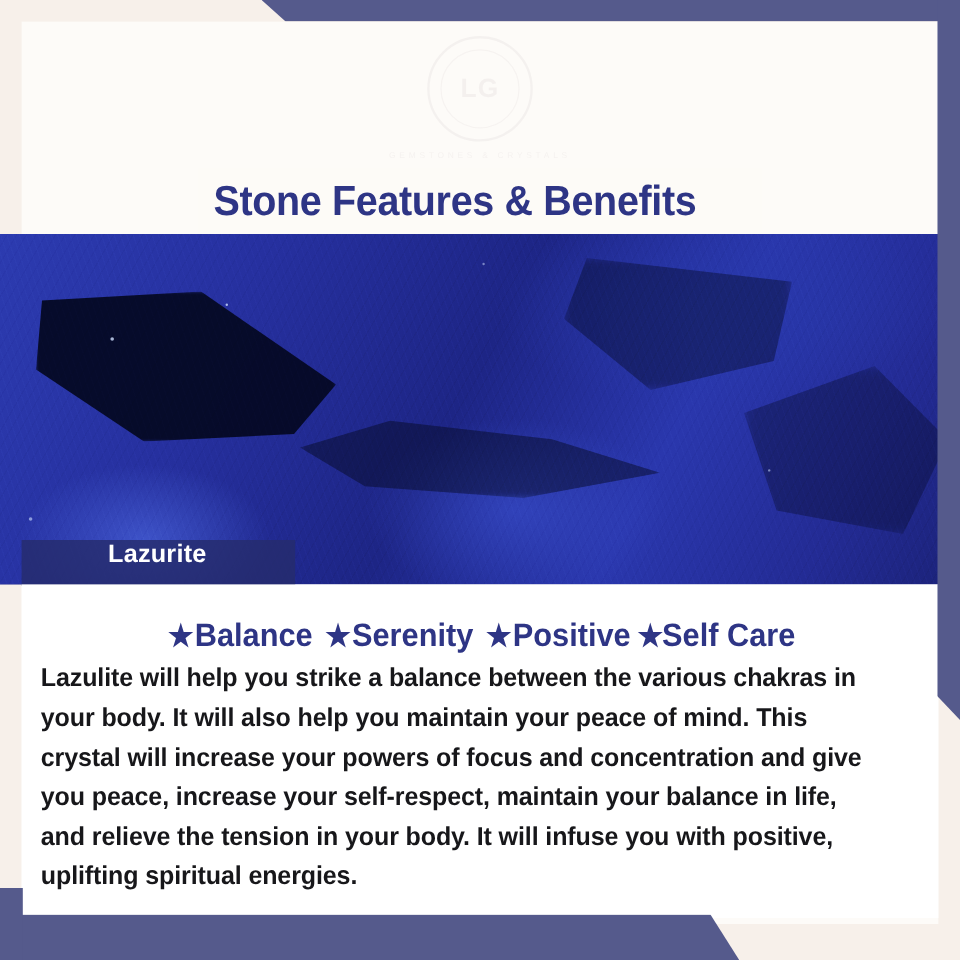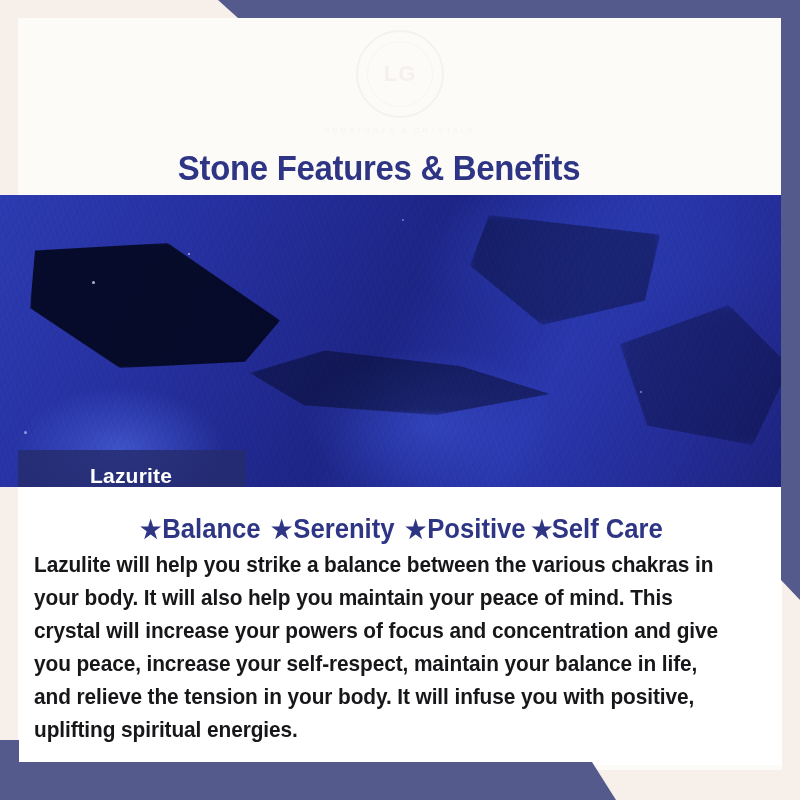--- a/index.html
+++ b/index.html
@@ -133,21 +133,21 @@
       repeating-linear-gradient(72deg, rgba(255,255,255,.045) 0 1px, rgba(0,0,0,0) 1px 5px),
       repeating-linear-gradient(-60deg, rgba(0,0,0,.05) 0 1px, rgba(0,0,0,0) 1px 7px);
     mix-blend-mode:overlay;
   }
   .spec{position:absolute;background:#cfe0ff;border-radius:50%;opacity:.8;}
 
   
   .stone-label{
     position:absolute;left:18px;top:450px;width:228px;height:38px;
     background:rgba(38,44,108,.82);
-    display:flex;align-items:flex-end;
+    display:flex;align-items:flex-start;
   }
   .stone-label-text{
     margin-left:72px;
     color:#ffffff;
     font-size:21px;
     font-weight:bold;
     letter-spacing:.2px;
     white-space:nowrap;
   }
 

